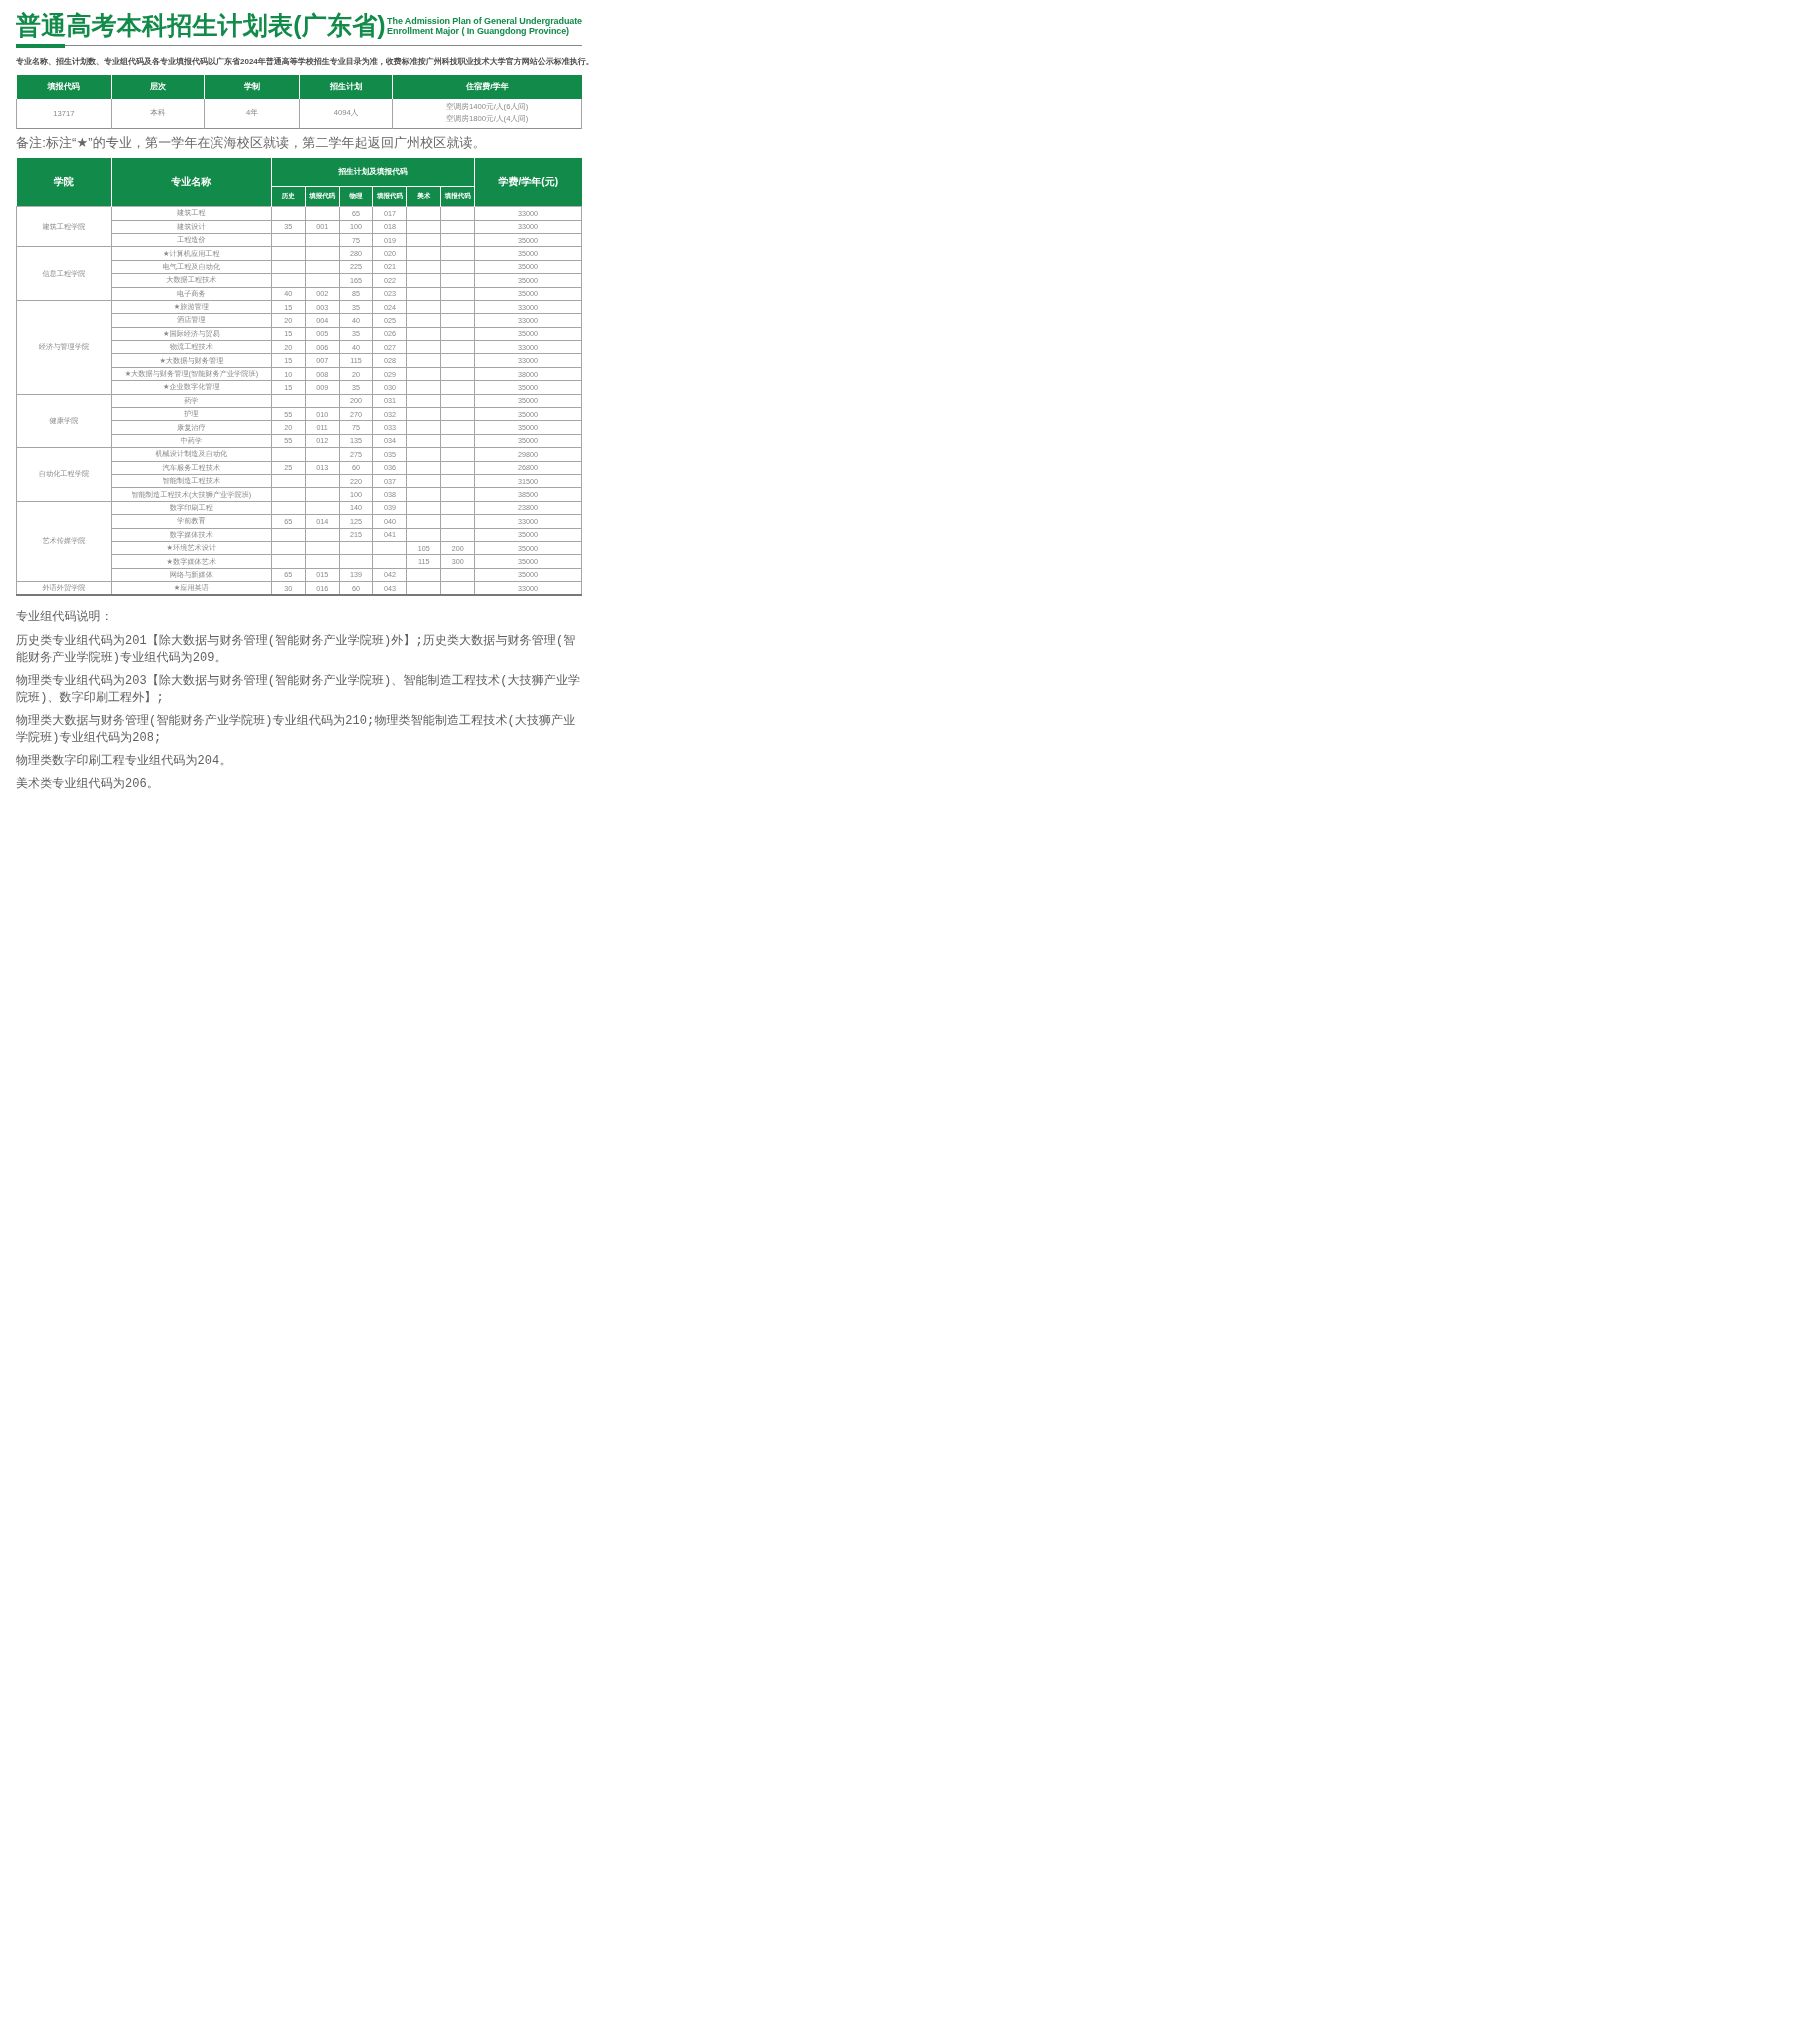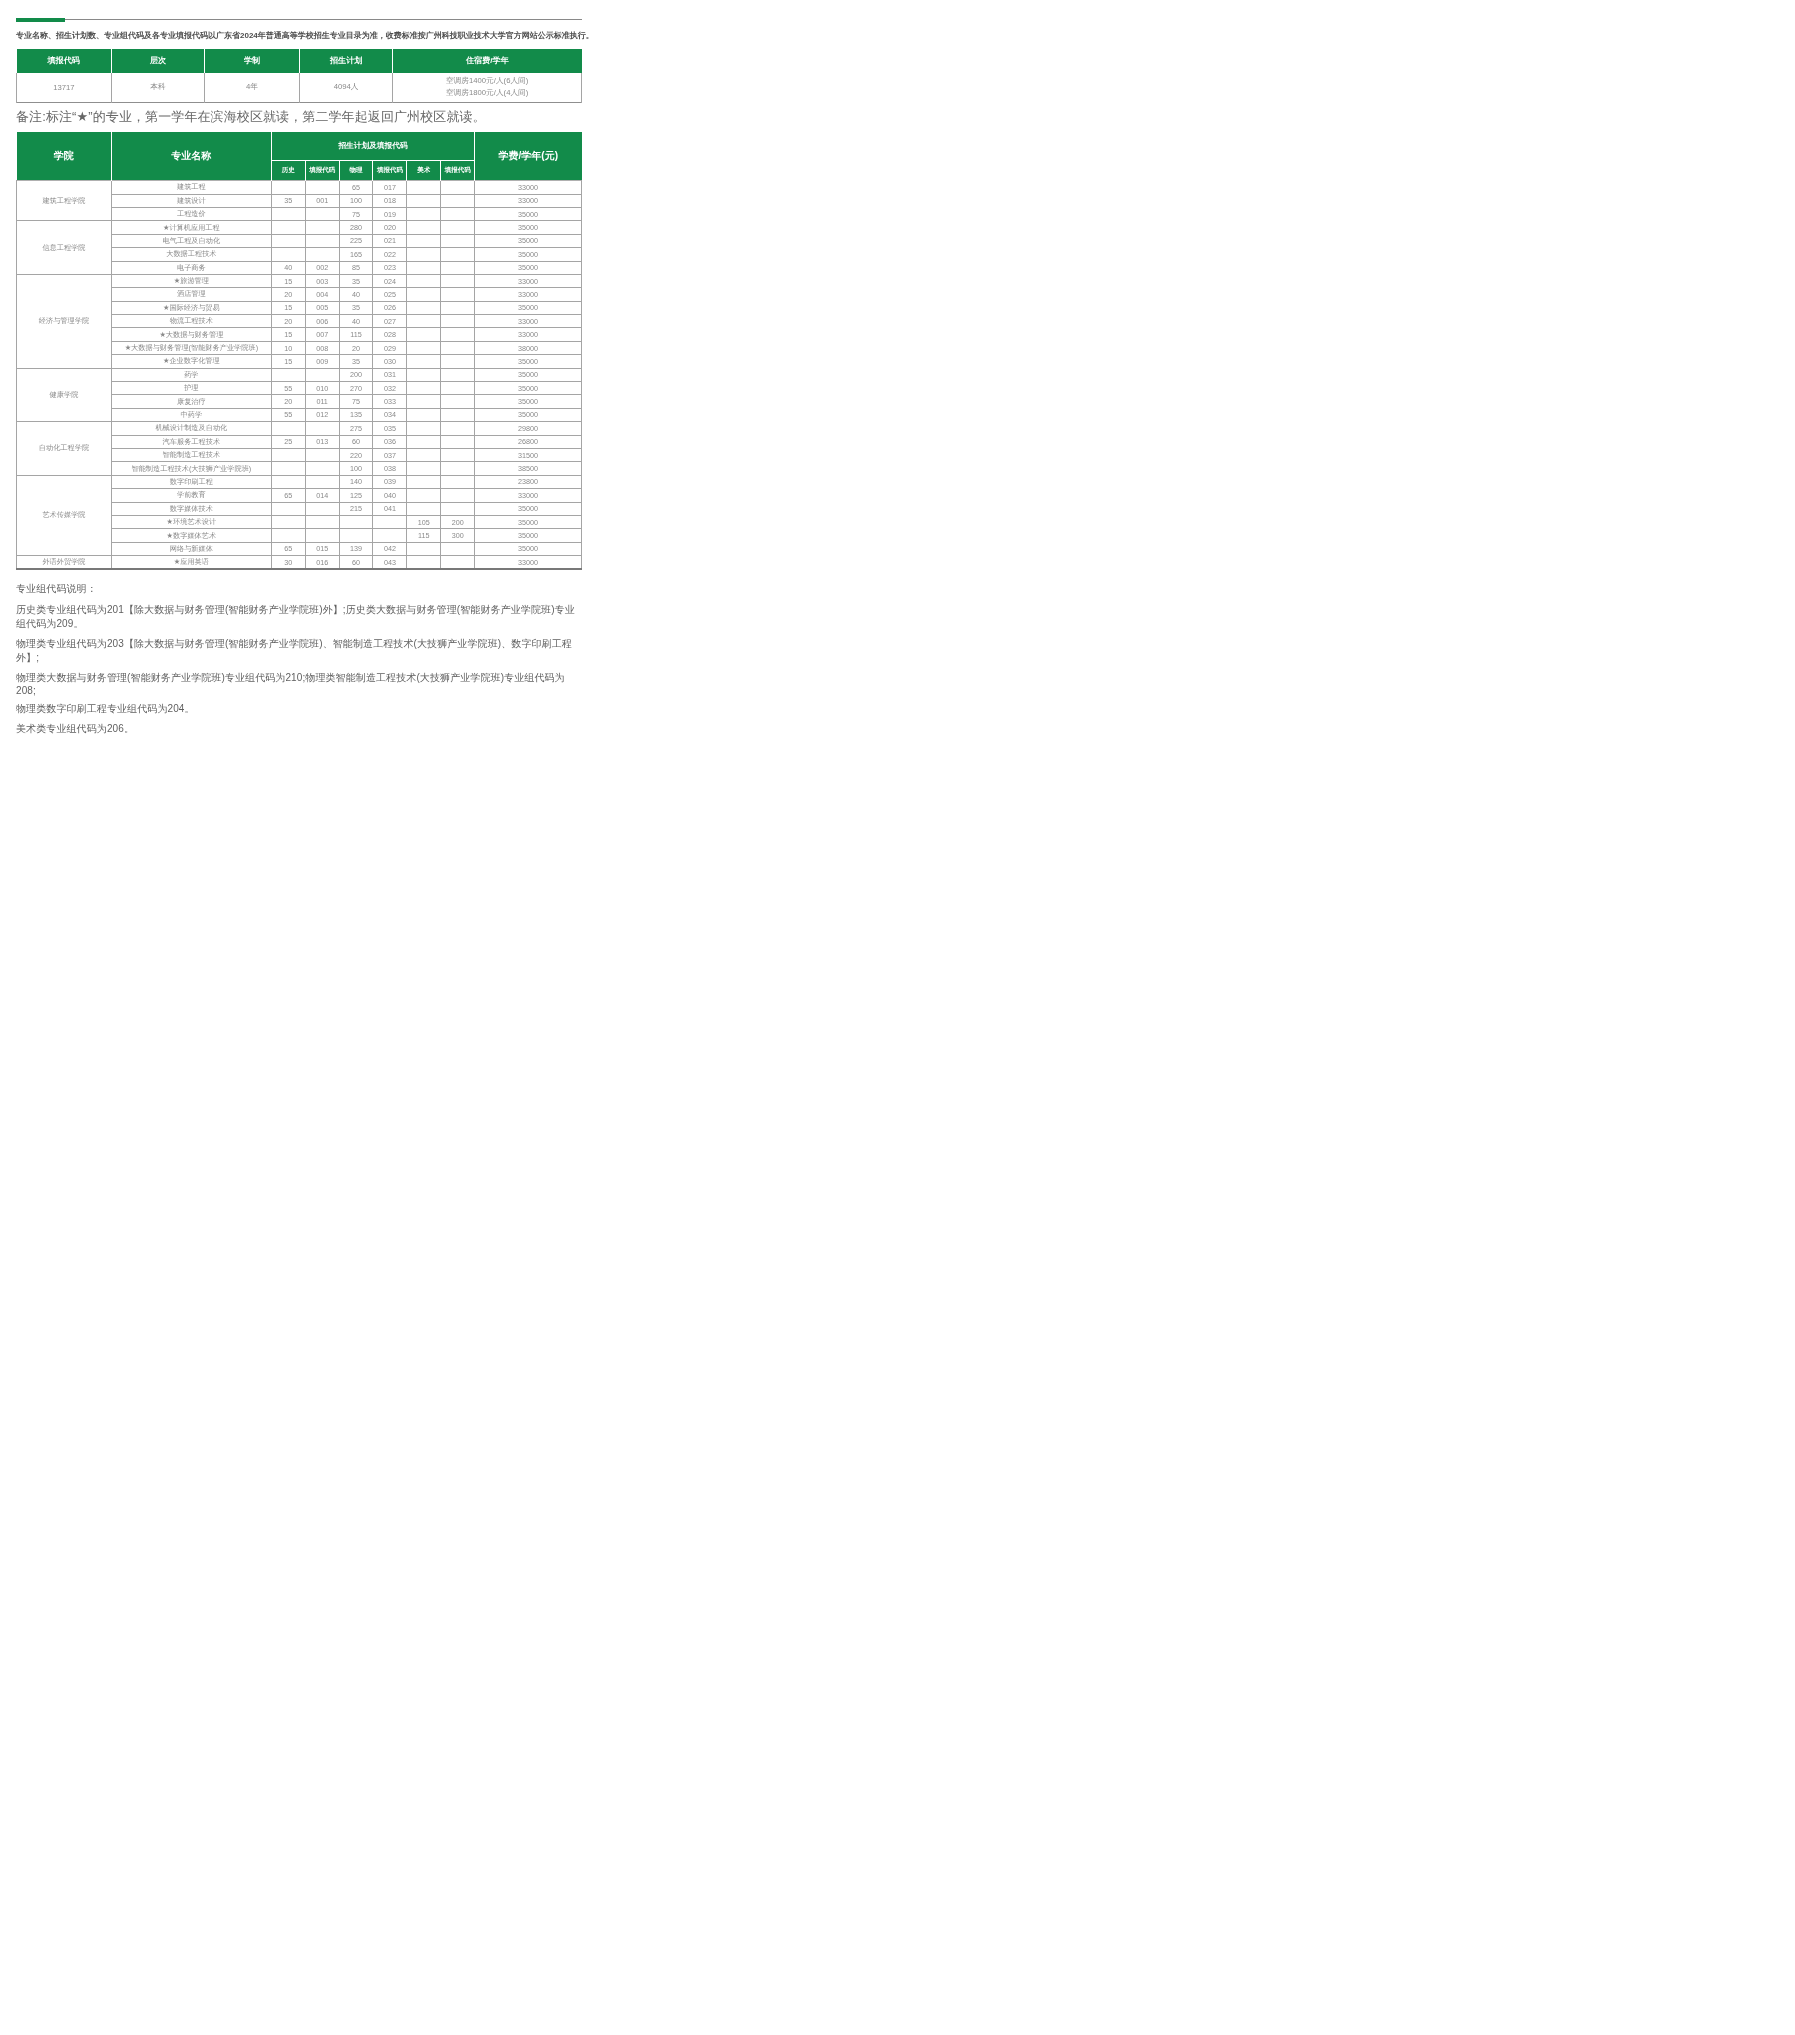--- a/index.html
+++ b/index.html
@@ -63,28 +63,35 @@
     height:13.4px; padding:1px 1.4px; text-align:center; vertical-align:middle;
     font-size:7.2px; color:#8a8a8a; overflow:hidden; white-space:nowrap;
   }
   .plan tbody tr.group-first td{ border-top:1.4px solid #787878; }
   .plan tbody tr:first-child td{ border-top:1px solid #b0b0b0; }
   .plan tbody tr:last-child td{ border-bottom:2.9px double #787878; }
 
   
   .footnotes{ margin-top:12.4px; }
   .footnotes p{
-    margin:0 0 6.2px; font-size:10px; color:#5f5f5f; letter-spacing:0.1px;
+    margin:0 0 6.2px; font-size:12px; color:#5f5f5f; letter-spacing:0.1px;font-family:Liberation Mono, monospace;
   }
 </style>
 </head>
 <body>
 
 <div class="page">
 
+  <header class="title-row">
+    <h1 class="title-cn">普通高考本科招生计划表(广东省)</h1>
+    <div class="title-en">
+      <div>The Admission Plan of General Undergraduate</div>
+      <div>Enrollment Major ( In Guangdong Province)</div>
+    </div>
+  </header>
 
   <div class="divider">
     <div class="bar"></div>
     <div class="line"></div>
   </div>
 
   <p class="subtitle">专业名称、招生计划数、专业组代码及各专业填报代码以广东省2024年普通高等学校招生专业目录为准，收费标准按广州科技职业技术大学官方网站公示标准执行。</p>
 
   <table class="summary">
     <colgroup>

